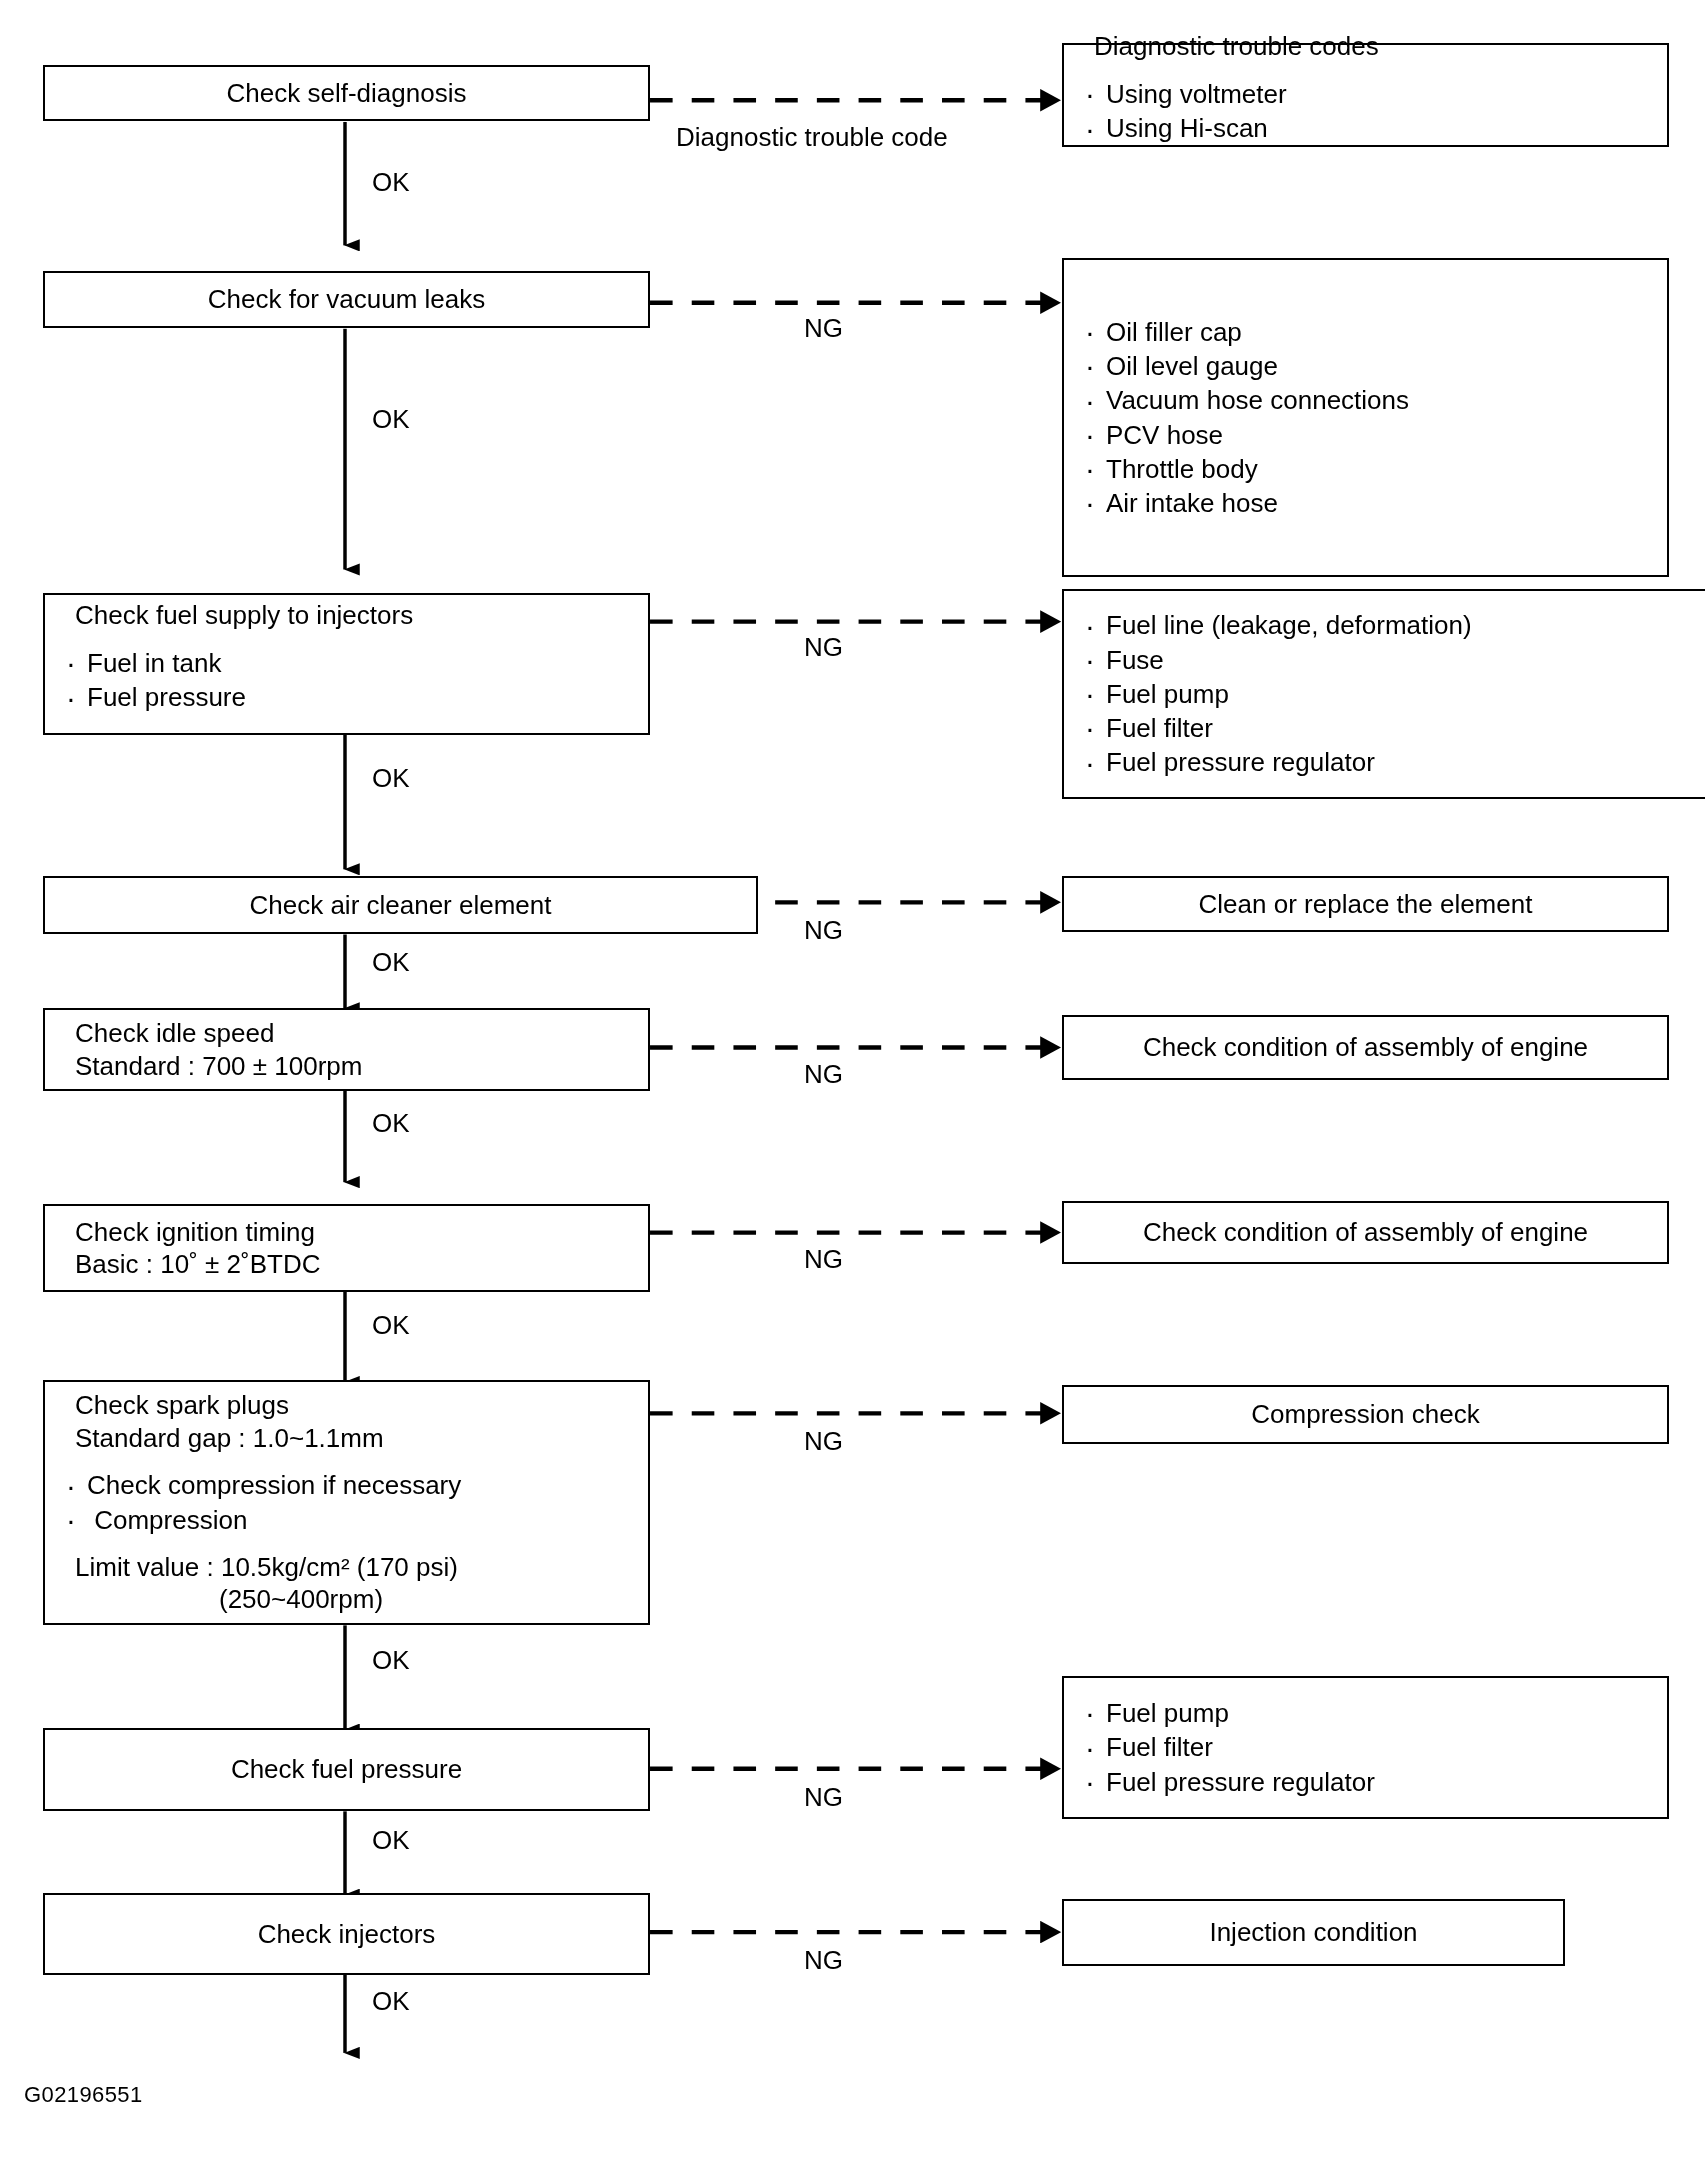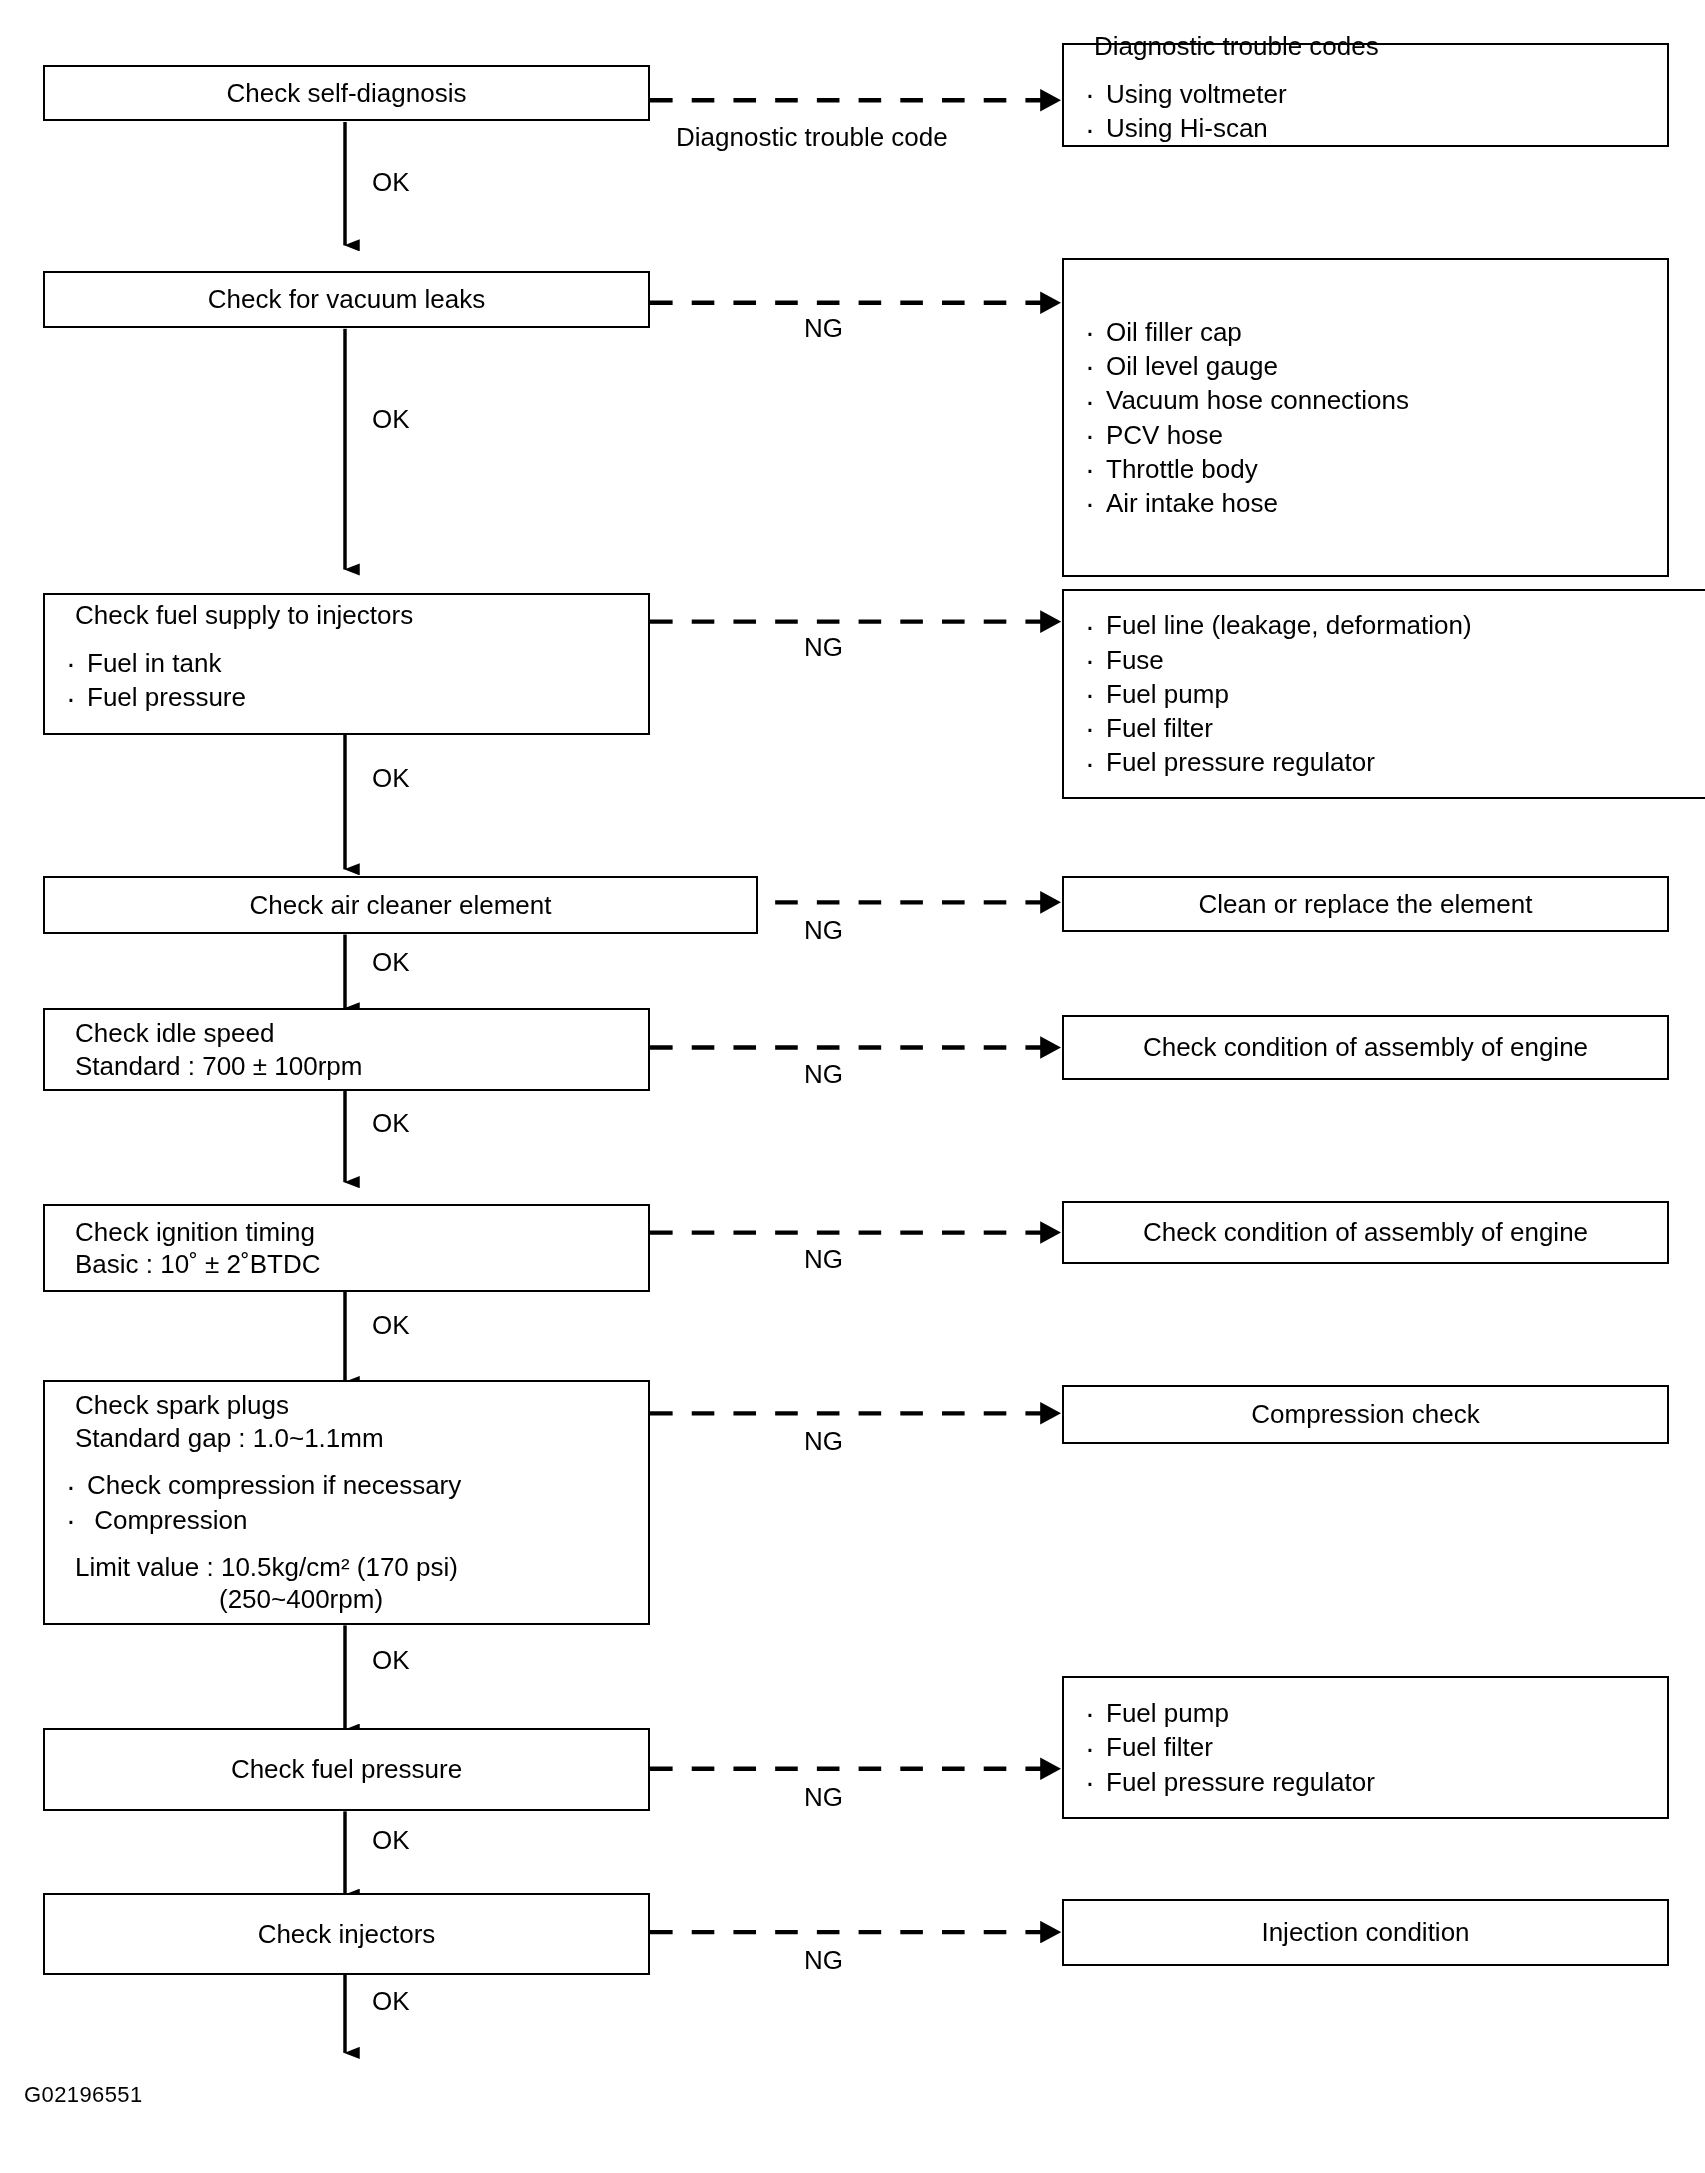--- a/index.html
+++ b/index.html
@@ -227,21 +227,21 @@
   </div>
 
   <div class="node-box" style="left:1062px; top:1676px; width:607px; height:143px;">
     <ul class="bullet-list node-pad-left">
       <li>Fuel pump</li>
       <li>Fuel filter</li>
       <li>Fuel pressure regulator</li>
     </ul>
   </div>
 
-  <div class="node-box centered" style="left:1062px; top:1899px; width:607px; height:67px;">
+  <div class="node-box centered" style="left:1062px; top:1899px; width:503px; height:67px;">
     <div class="node-title">Injection condition</div>
   </div>
 
   <div class="edge-label" style="left:676px; top:122px;">Diagnostic trouble code</div>
 
   <div class="edge-label" style="left:372px; top:167px;">OK</div>
 
   <div class="edge-label" style="left:804px; top:313px;">NG</div>
 
   <div class="edge-label" style="left:372px; top:404px;">OK</div>

